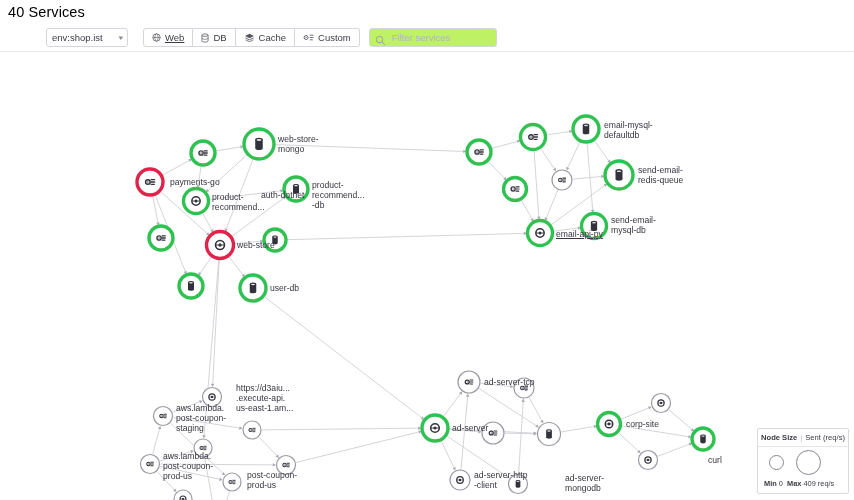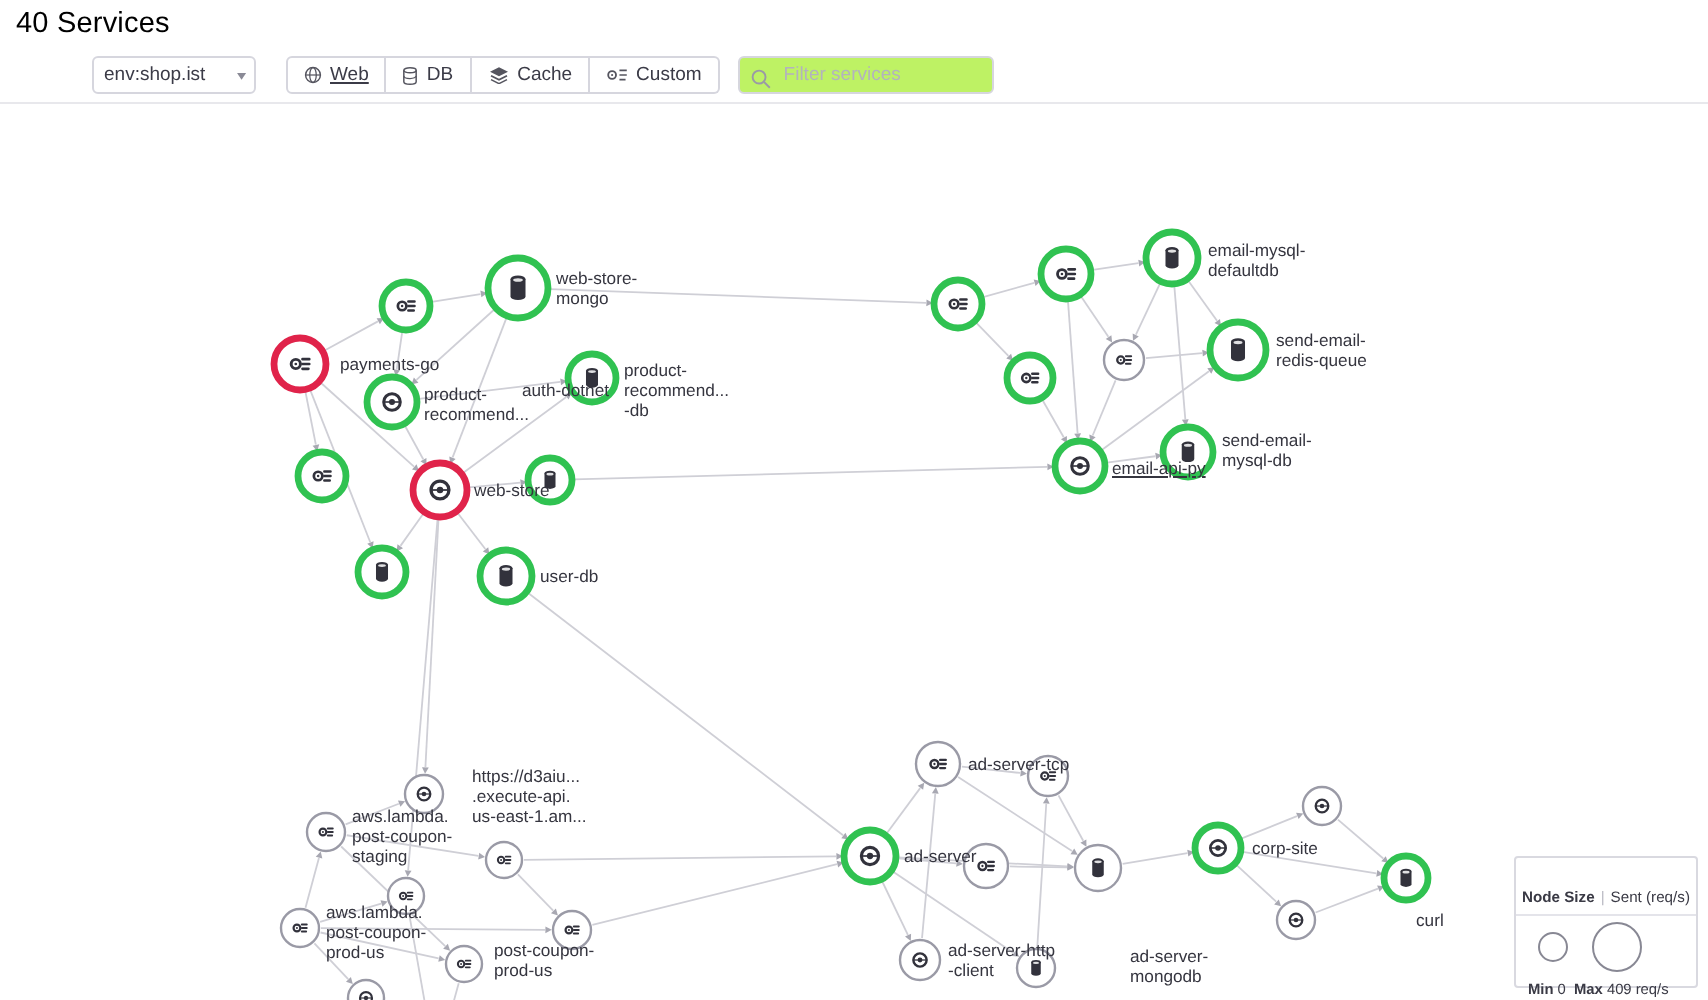--- a/index.html
+++ b/index.html
@@ -82,21 +82,21 @@
   
   .legend {
     position: absolute; left: 757px; top: 428px;
     width: 92px; height: 66px;
     border: 1px solid #d9d9e0; border-radius: 2px;
     background: #fff;
   }
   .legend-head {
     height: 18px; border-bottom: 1px solid #e4e4ea;
     display: flex; align-items: center; justify-content: center;
-    gap: 3px; font-size: 7.6px; color: #3a3a45; margin-top: 11px;
+    gap: 3px; font-size: 7.6px; color: #3a3a45;
   }
   .legend-head .lh-bold { font-weight: bold; }
   .legend-head .lh-sep { color: #b9b9c2; }
   .legend-body { position: relative; height: 47px; }
   .lg-circ {
     position: absolute; border: 1.4px solid #888894; border-radius: 50%;
     background: #fff;
   }
   .lg-min-c { left: 11px; top: 8px; width: 15px; height: 15px; }
   .lg-max-c { left: 38px; top: 3px; width: 25px; height: 25px; }

